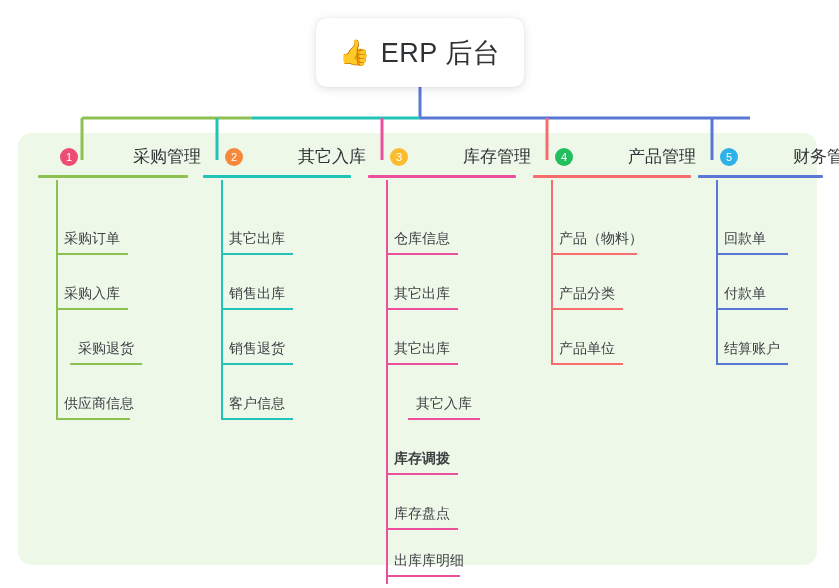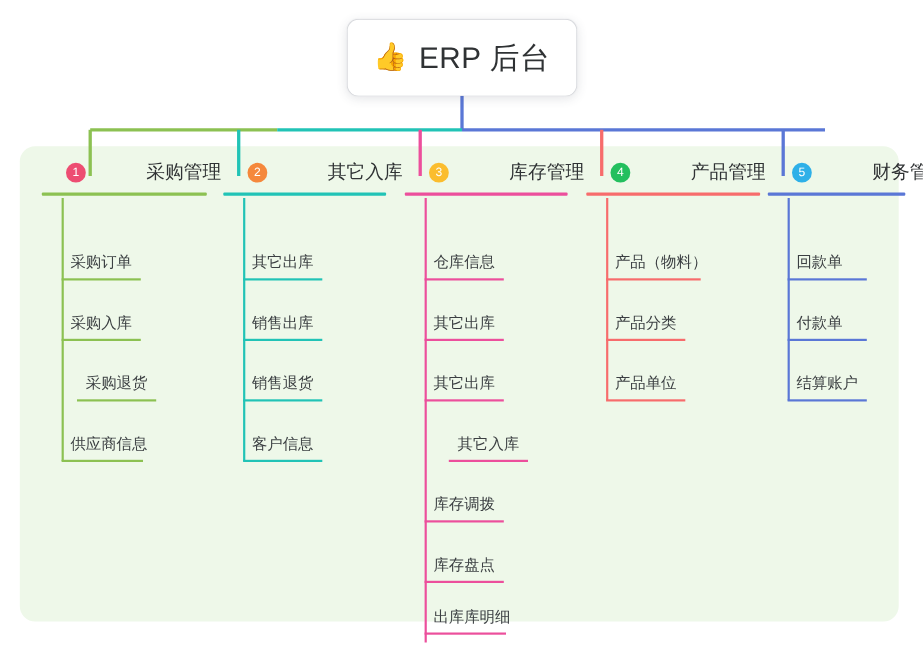--- a/index.html
+++ b/index.html
@@ -212,21 +212,21 @@
         <div class="leaf-rule" style="background: rgb(236, 79, 156); width: 72px;"></div>
       </div>
       <div class="leaf" style="left: 368px; top: 310px; width: 148px;">
         <span class="leaf-label">其它出库</span>
         <div class="leaf-rule" style="background: rgb(236, 79, 156); width: 72px;"></div>
       </div>
       <div class="leaf" style="left: 390px; top: 365px; width: 148px;">
         <span class="leaf-label">其它入库</span>
         <div class="leaf-rule" style="background: rgb(236, 79, 156); width: 72px;"></div>
       </div>
-      <div class="leaf" style="left: 368px; top: 420px; width: 148px;">
+      <div class="leaf" style="left: 368px; top: 420px; width: 148px; font-weight: bold;">
         <span class="leaf-label">库存调拨</span>
         <div class="leaf-rule" style="background: rgb(236, 79, 156); width: 72px;"></div>
       </div>
       <div class="leaf" style="left: 368px; top: 475px; width: 148px;">
         <span class="leaf-label">库存盘点</span>
         <div class="leaf-rule" style="background: rgb(236, 79, 156); width: 72px;"></div>
       </div>
       <div class="leaf" style="left: 368px; top: 522px; width: 148px;">
         <span class="leaf-label">出库库明细</span>
         <div class="leaf-rule" style="background: rgb(236, 79, 156); width: 74px;"></div>

